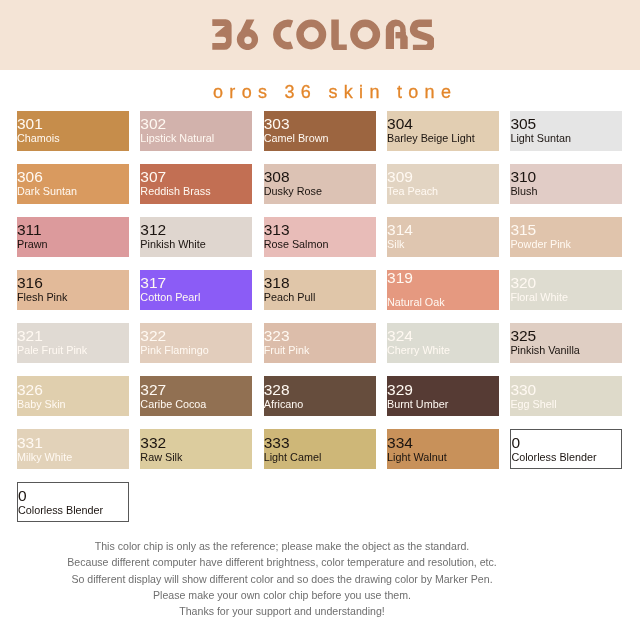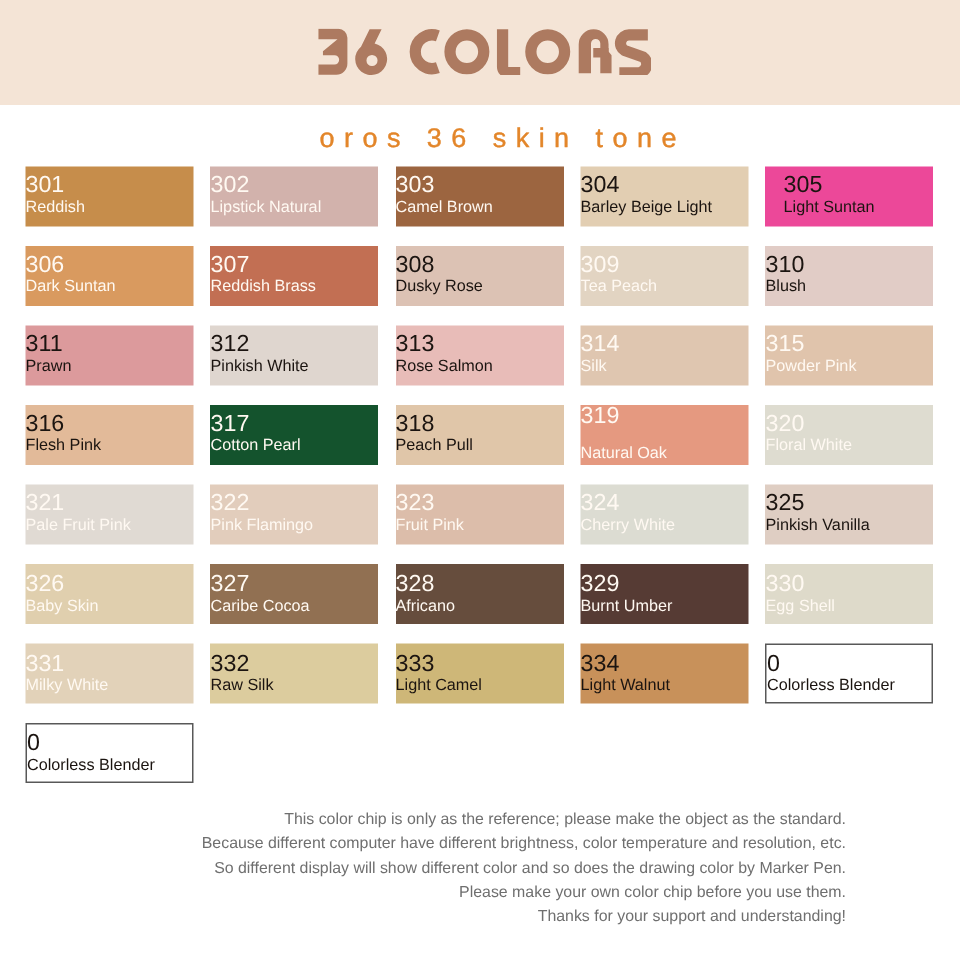--- a/index.html
+++ b/index.html
@@ -29,21 +29,21 @@
       overflow:hidden;}
   .sw .code{font-size:15.5px;line-height:16px;font-weight:400;}
   .sw .nm{font-size:10.8px;line-height:13px;font-weight:400;}
   .lt{color:#fff9f2;}
   .dk{color:#1b1410;}
   .blender{background:#ffffff;border:1px solid #585858;}
   .blender .code{color:#1b1410;font-size:15.5px;}
   .blender .nm{color:#1b1410;}
 
   
-  #notes{position:absolute;left:0;top:538.2px;width:564px;text-align:right;}
+  #notes{position:absolute;left:0;top:538.2px;width:564px;text-align:center;}
   #notes div{color:#6f6f6f;font-size:10.6px;line-height:16.2px;white-space:nowrap;}
 </style>
 </head>
 <body>
 
 <div id="page">
 
   <div id="header-band">
     <div id="title-wrap">
       <svg id="title-svg" width="222" height="31" viewBox="0 0 222 31">
@@ -61,35 +61,35 @@
 </svg>
     </div>
   </div>
 
   <div id="subtitle">oros 36 skin tone</div>
 
   <div id="grid">
       <div class="row">
         <div class="sw lt" style="background: rgb(198, 141, 75);">
           <div class="code">301</div>
-          <div class="nm">Reddish</div>
+          <div class="nm">Chamois</div>
         </div>
         <div class="sw lt" style="background: rgb(210, 178, 172);">
           <div class="code">302</div>
           <div class="nm">Lipstick Natural</div>
         </div>
         <div class="sw lt" style="background: rgb(156, 101, 64);">
           <div class="code">303</div>
           <div class="nm">Camel Brown</div>
         </div>
         <div class="sw dk" style="background: rgb(226, 206, 178);">
           <div class="code">304</div>
           <div class="nm">Barley Beige Light</div>
         </div>
-        <div class="sw dk" style="background: #ec4899; padding-left: 12px;">
+        <div class="sw dk" style="background: #e5e5e5;">
           <div class="code">305</div>
           <div class="nm">Light Suntan</div>
         </div>
       </div>
       <div class="row">
         <div class="sw lt" style="background: rgb(217, 154, 95);">
           <div class="code">306</div>
           <div class="nm">Dark Suntan</div>
         </div>
         <div class="sw lt" style="background: rgb(194, 111, 83);">
@@ -129,21 +129,21 @@
         <div class="sw lt" style="background: rgb(224, 196, 172);">
           <div class="code">315</div>
           <div class="nm">Powder Pink</div>
         </div>
       </div>
       <div class="row">
         <div class="sw dk" style="background: rgb(226, 186, 153);">
           <div class="code">316</div>
           <div class="nm">Flesh Pink</div>
         </div>
-        <div class="sw lt" style="background: #14532d;">
+        <div class="sw lt" style="background: #8b5cf6;">
           <div class="code">317</div>
           <div class="nm">Cotton Pearl</div>
         </div>
         <div class="sw dk" style="background: rgb(224, 198, 169);">
           <div class="code">318</div>
           <div class="nm">Peach Pull</div>
         </div>
         <div class="sw lt" style="background: rgb(229, 153, 128); gap: 10px;">
           <div class="code">319</div>
           <div class="nm">Natural Oak</div>

